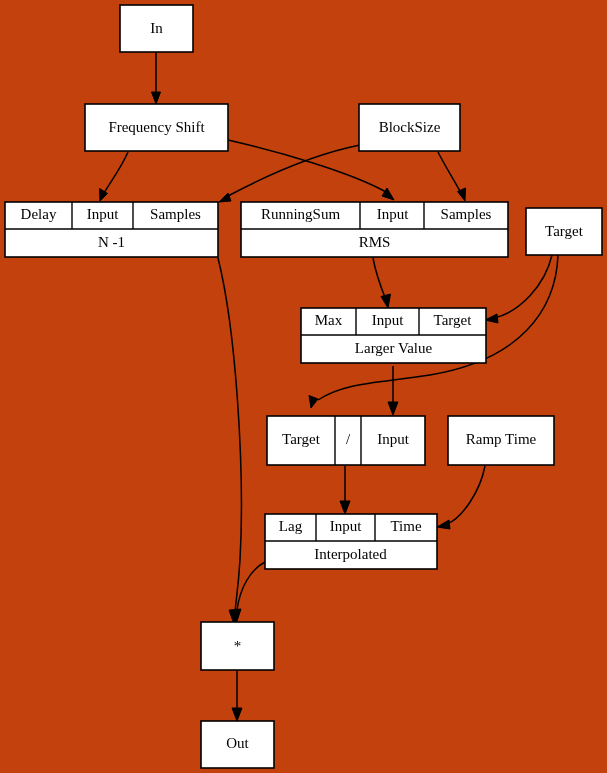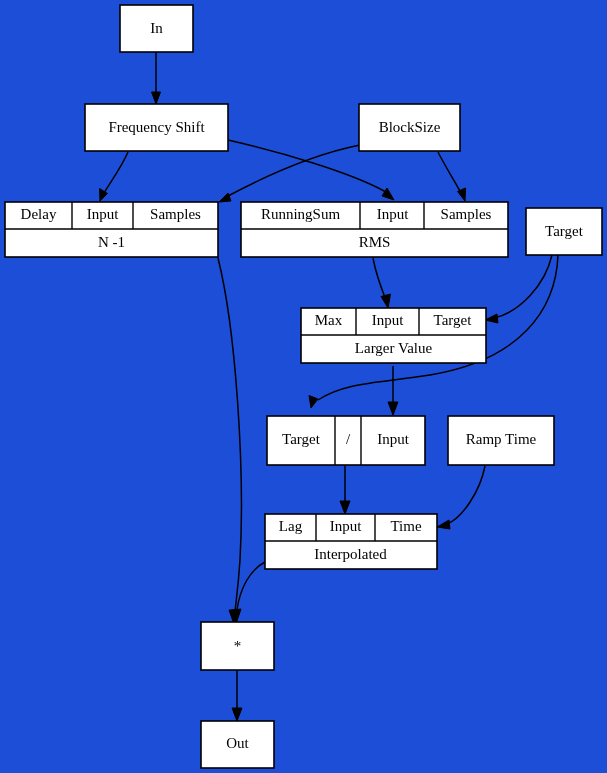--- a/index.html
+++ b/index.html
@@ -4,21 +4,21 @@
 <style>
   html, body {
     margin: 0;
     padding: 0;
     background: #ffffff;
   }
   #diagram-root {
     position: relative;
     width: 607px;
     height: 773px;
-    background: #1d4ed8;
+    background: #c2410c;
     font-family: "Liberation Serif", "DejaVu Serif", serif;
   }
   svg#graph {
     display: block;
     width: 607px;
     height: 773px;
   }
   .node-rect {
     fill: #ffffff;
     stroke: #000000;

